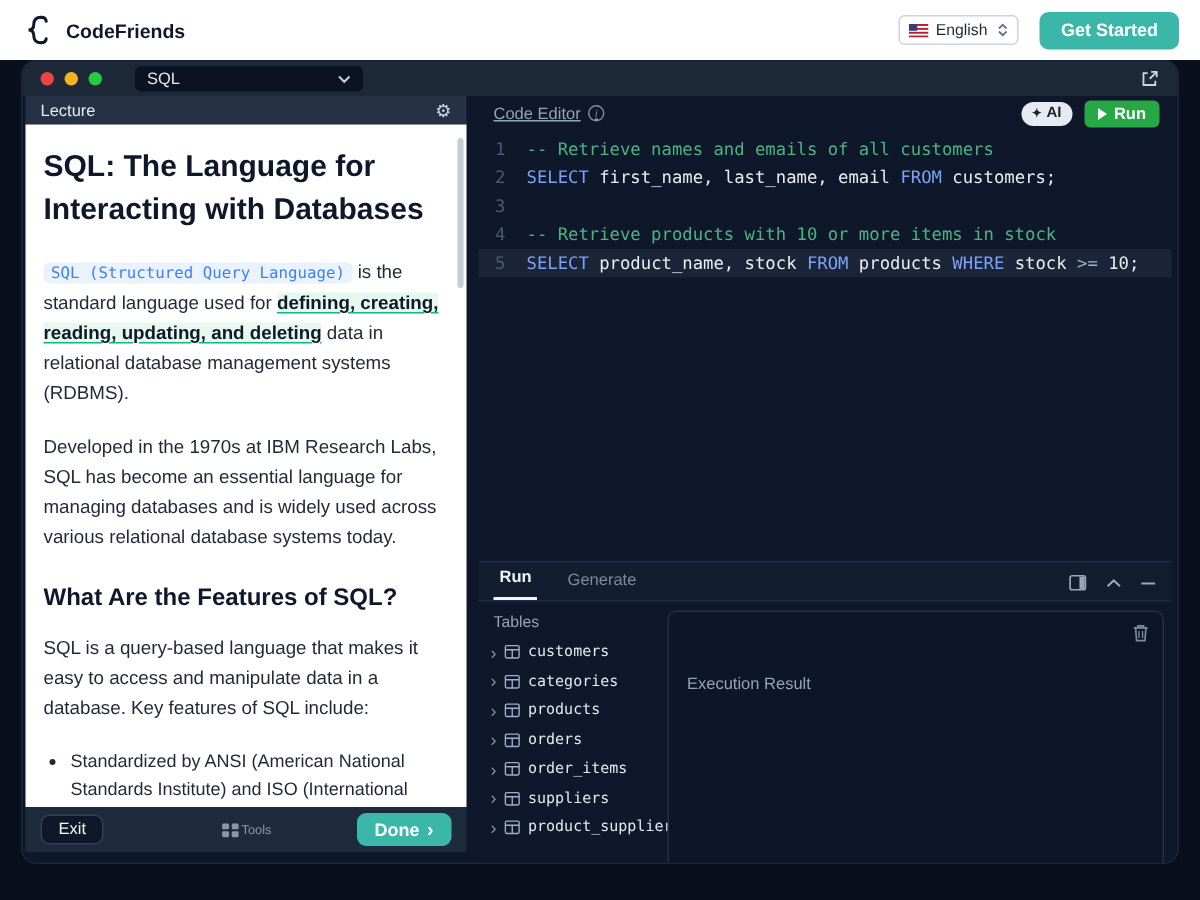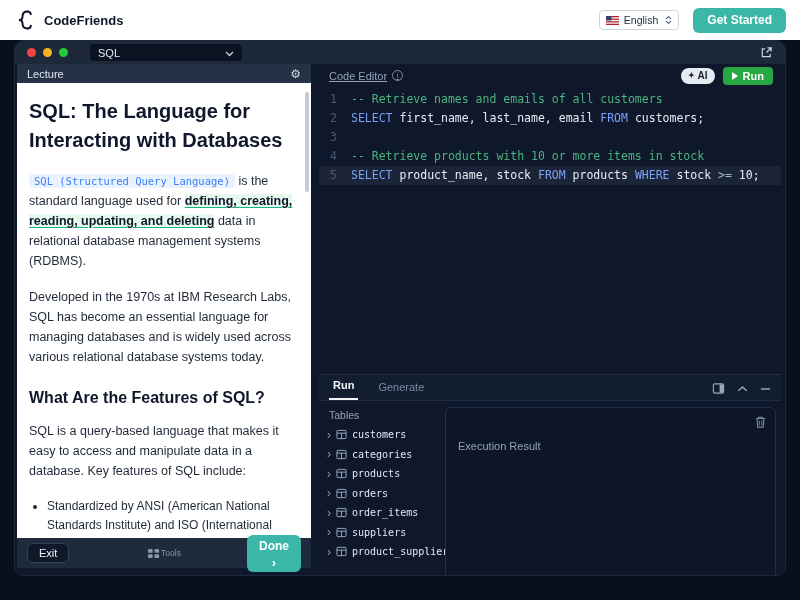--- a/index.html
+++ b/index.html
@@ -52,21 +52,21 @@
   .lec-ul { margin:0 0 0 18px; font-size:12px; line-height:19px; color:#1f2937; }
   .lecture-footer { position:absolute; left:0; top:474px; width:100%; height:30px; background:#1e2b3d;
                     display:flex; align-items:center; padding:0 10px; }
   .exit-btn { background:#0f1828; border:1px solid #32415a; color:#f1f5f9; font-size:11px;
               border-radius:6px; padding:3px 11px; cursor:pointer; font-family:"Liberation Sans", sans-serif; }
   .tools-wrap { position:absolute; left:50%; transform:translateX(-50%); display:flex; flex-direction:row;
                 align-items:center; gap:1px; color:#8b97a8; cursor:pointer; }
   .tools-wrap .lbl { font-size:8.5px; }
   .done-btn { margin-left:auto; background:#3bb7aa; border:none; color:#ffffff; font-size:12px; font-weight:700;
               border-radius:6px; padding:4px 12px; cursor:pointer; display:flex; align-items:center; gap:5px;
-              font-family:"Liberation Sans", sans-serif;flex-direction:column; }
+              font-family:"Liberation Sans", sans-serif; }
   .done-btn .dchev { font-size:13px; line-height:10px; }
 
   
   .right-col { position:absolute; left:304px; top:23px; width:462px; height:513px; background:#0f172a; }
   .editor-header { position:absolute; left:0; top:0; width:100%; height:23px; display:flex;
                    align-items:center; padding:0 8px 0 10px; }
   .editor-title { font-size:11px; color:#94a3b8; display:flex; align-items:center; gap:5px;text-decoration:underline; }
   .info-circle { width:11px; height:11px; border:1px solid #7e8ca3; border-radius:50%; color:#7e8ca3;
                  font-size:7.5px; display:flex; align-items:center; justify-content:center;
                  font-family:"Liberation Serif", serif; font-style:italic; }
@@ -98,21 +98,21 @@
                   padding-bottom:5px; }
   .tabbar-icons span { display:flex; cursor:pointer; }
   .tables-label { position:absolute; left:10px; top:34px; font-size:10.5px; color:#94a3b8; }
   .tables-tree { position:absolute; left:6px; top:50px; width:124px; }
   .tree-row { display:flex; align-items:center; height:19.5px; gap:5px; cursor:pointer; padding-left:2px; }
   .tree-chev { color:#8b99af; font-size:12px; line-height:10px; }
   .tree-ic { display:flex; }
   .tree-lb { font-family:"DejaVu Sans Mono", monospace; font-size:10px; color:#e2e8f0; white-space:nowrap; }
   .result-panel { position:absolute; left:126px; top:32px; width:331px; height:188px; background:#0c1628;
                   border:1px solid #22304a; border-radius:6px; }
-  .result-label { position:absolute; left:12px; top:32px; font-size:11px; color:#94a3b8; }
+  .result-label { position:absolute; left:12px; top:42px; font-size:11px; color:#94a3b8; }
   .trash { position:absolute; right:8px; top:7px; color:#7c8aa0; cursor:pointer; display:flex; }
 </style>
 </head>
 <body>
 
 <div class="topbar">
   <div class="brand-wrap">
     <svg class="brand-logo" viewBox="0 0 22 22">
       <path d="M13.5 2.5 C9.5 2.5 8.5 4.6 8.5 7.4 C8.5 10 7.4 11 5 11 C7.4 11 8.5 12 8.5 14.6 C8.5 17.4 9.5 19.5 13.5 19.5" fill="none" stroke="#0f172a" stroke-width="2" stroke-linecap="round"></path>
       <path d="M13.5 2.5 C15.6 2.5 16.6 3.6 16.8 5.2" fill="none" stroke="#0f172a" stroke-width="2" stroke-linecap="round"></path>

